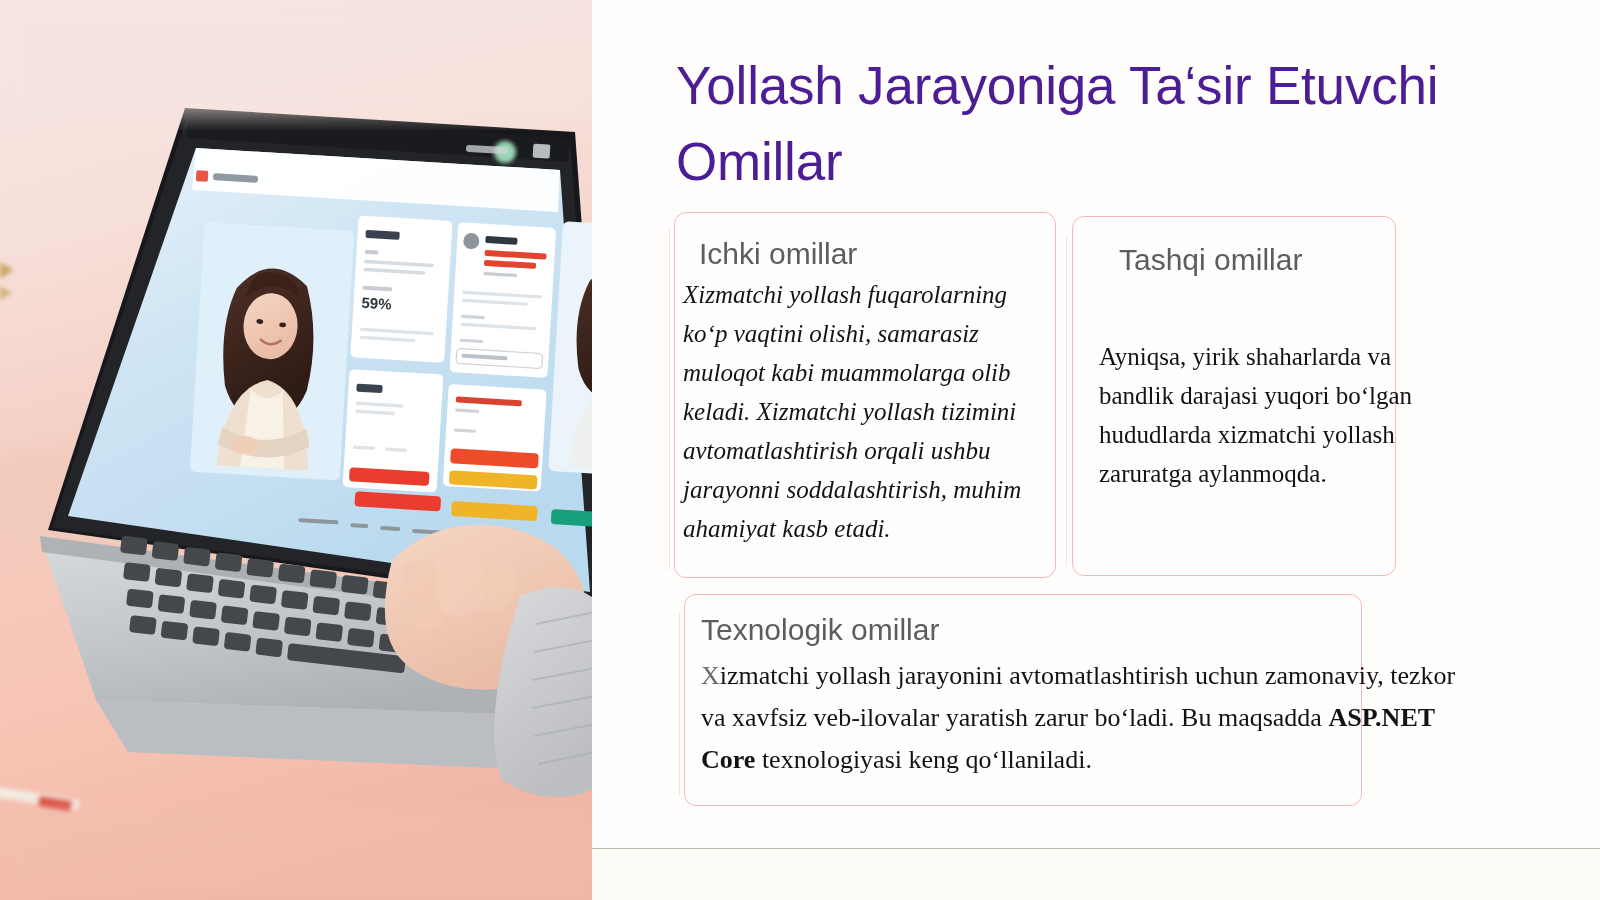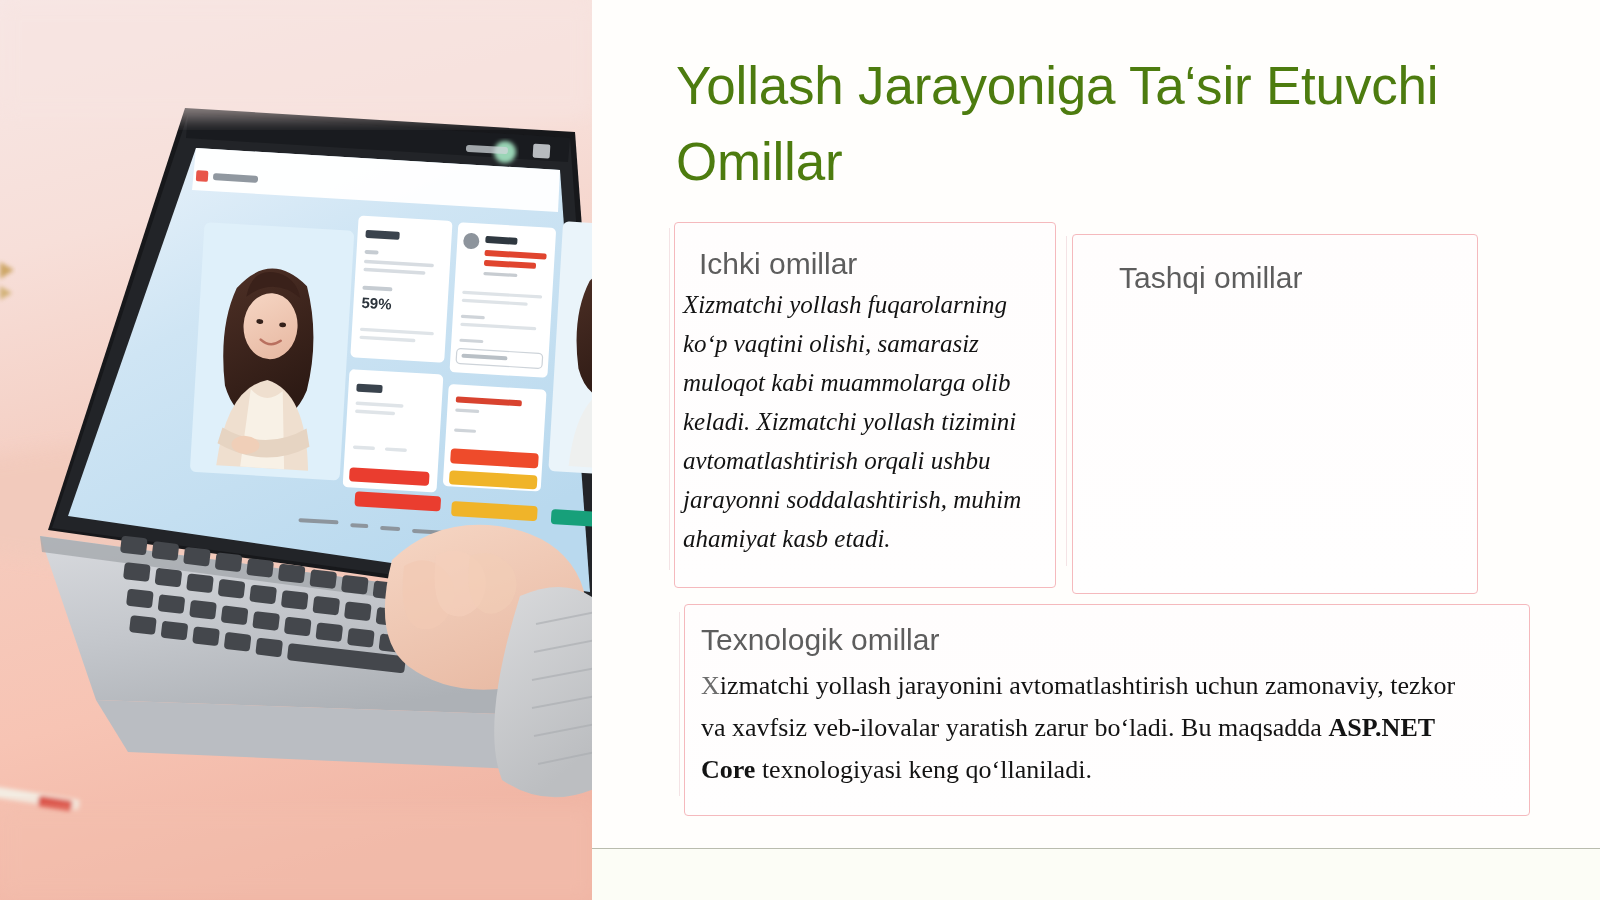--- a/index.html
+++ b/index.html
@@ -58,44 +58,43 @@
   
   .title {
     position: absolute;
     left: 676px;
     top: 48px;
     width: 800px;
     font-family: "Liberation Sans", sans-serif;
     font-size: 53px;
     font-weight: 400;
     line-height: 1.44;
-    color: #4d7c0f;
+    color: #4c1d95;
     letter-spacing: -0.2px;
   }
 
   
   .card {
     position: absolute;
     border: 1.3px solid #f5b9bd;
-    border-radius: 4px;
+    border-radius: 12px;
     background: linear-gradient(180deg,#fffdfd 0%,#fffefe 100%);
-    margin-top: 10px;
   }
 
   #card-internal {
     left: 674px;  top: 212px;
     width: 382px; height: 366px;
   }
   #card-external {
-    left: 1072px; top: 224px;
-    width: 406px; height: 360px;
+    left: 1072px; top: 216px;
+    width: 324px; height: 360px;
   }
   #card-technological {
     left: 684px;  top: 594px;
-    width: 846px; height: 212px;
+    width: 678px; height: 212px;
   }
 
   .card-heading {
     font-family: "Liberation Sans", sans-serif;
     font-weight: 400;
     color: #5d5d5d;
   }
   #card-internal .card-heading {
     position: absolute;
     left: 24px; top: 26px;
@@ -397,20 +396,21 @@
   <div class="hairline" style="left:1066px; top:236px; height:330px;"></div>
   <div class="hairline" style="left:679px; top:612px; height:184px;"></div>
 
   <div class="card" id="card-internal">
     <div class="card-heading">Ichki omillar</div>
     <div class="card-body">Xizmatchi yollash fuqarolarning ko‘p vaqtini olishi, samarasiz muloqot kabi muammolarga olib keladi. Xizmatchi yollash tizimini avtomatlashtirish orqali ushbu jarayonni soddalashtirish, muhim ahamiyat kasb etadi.</div>
   </div>
 
   <div class="card" id="card-external">
     <div class="card-heading">Tashqi omillar</div>
+    <div class="card-body">Ayniqsa, yirik shaharlarda va bandlik darajasi yuqori bo‘lgan hududlarda xizmatchi yollash zaruratga aylanmoqda.</div>
   </div>
 
   <div class="card" id="card-technological">
     <div class="card-heading">Texnologik omillar</div>
     <div class="card-body">
       <span class="lead-cap">X</span><span>izmatchi yollash jarayonini avtomatlashtirish uchun zamonaviy, tezkor va xavfsiz veb-ilovalar yaratish zarur bo‘ladi. Bu maqsadda </span><b>ASP.NET Core</b><span> texnologiyasi keng qo‘llaniladi.</span>
     </div>
   </div>
 
   <div class="panel-footer"></div>

